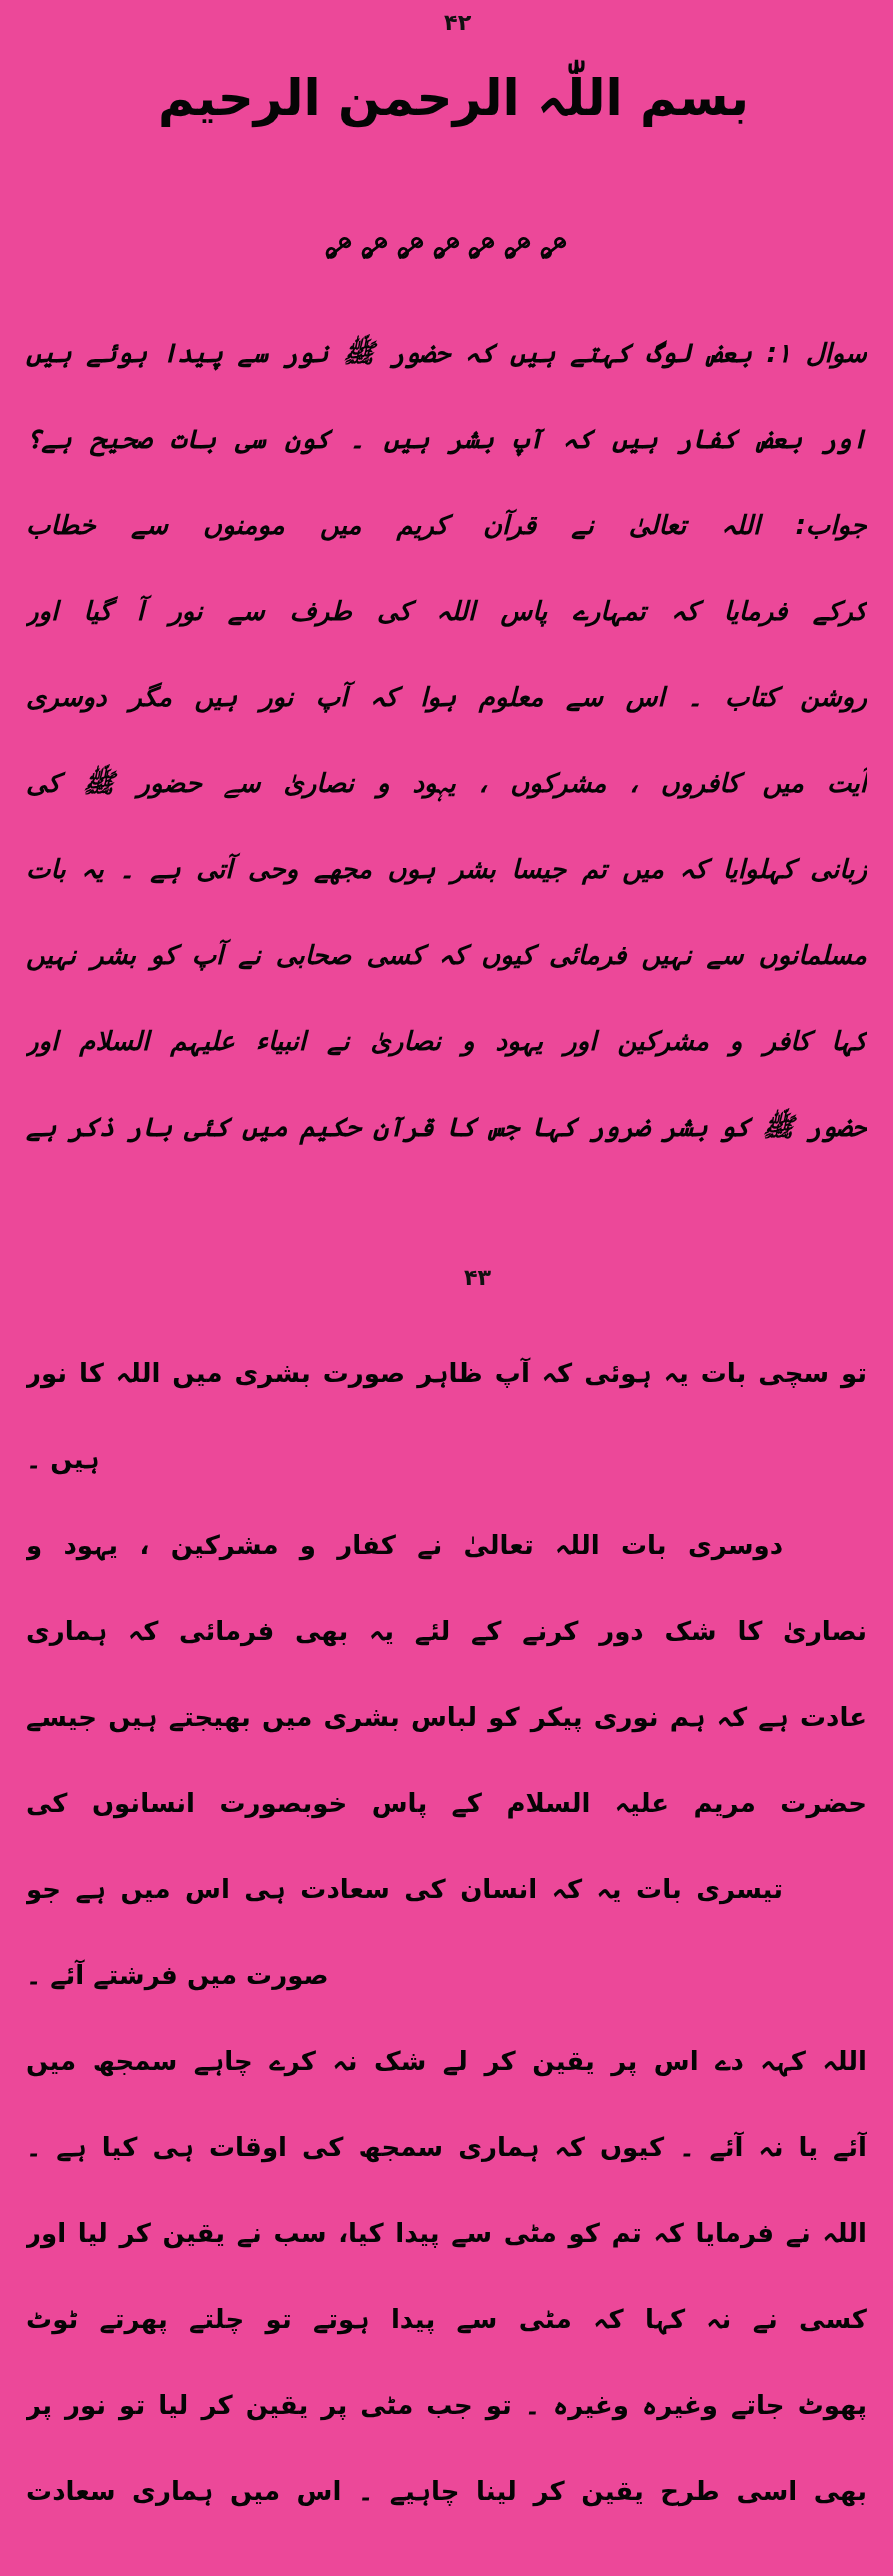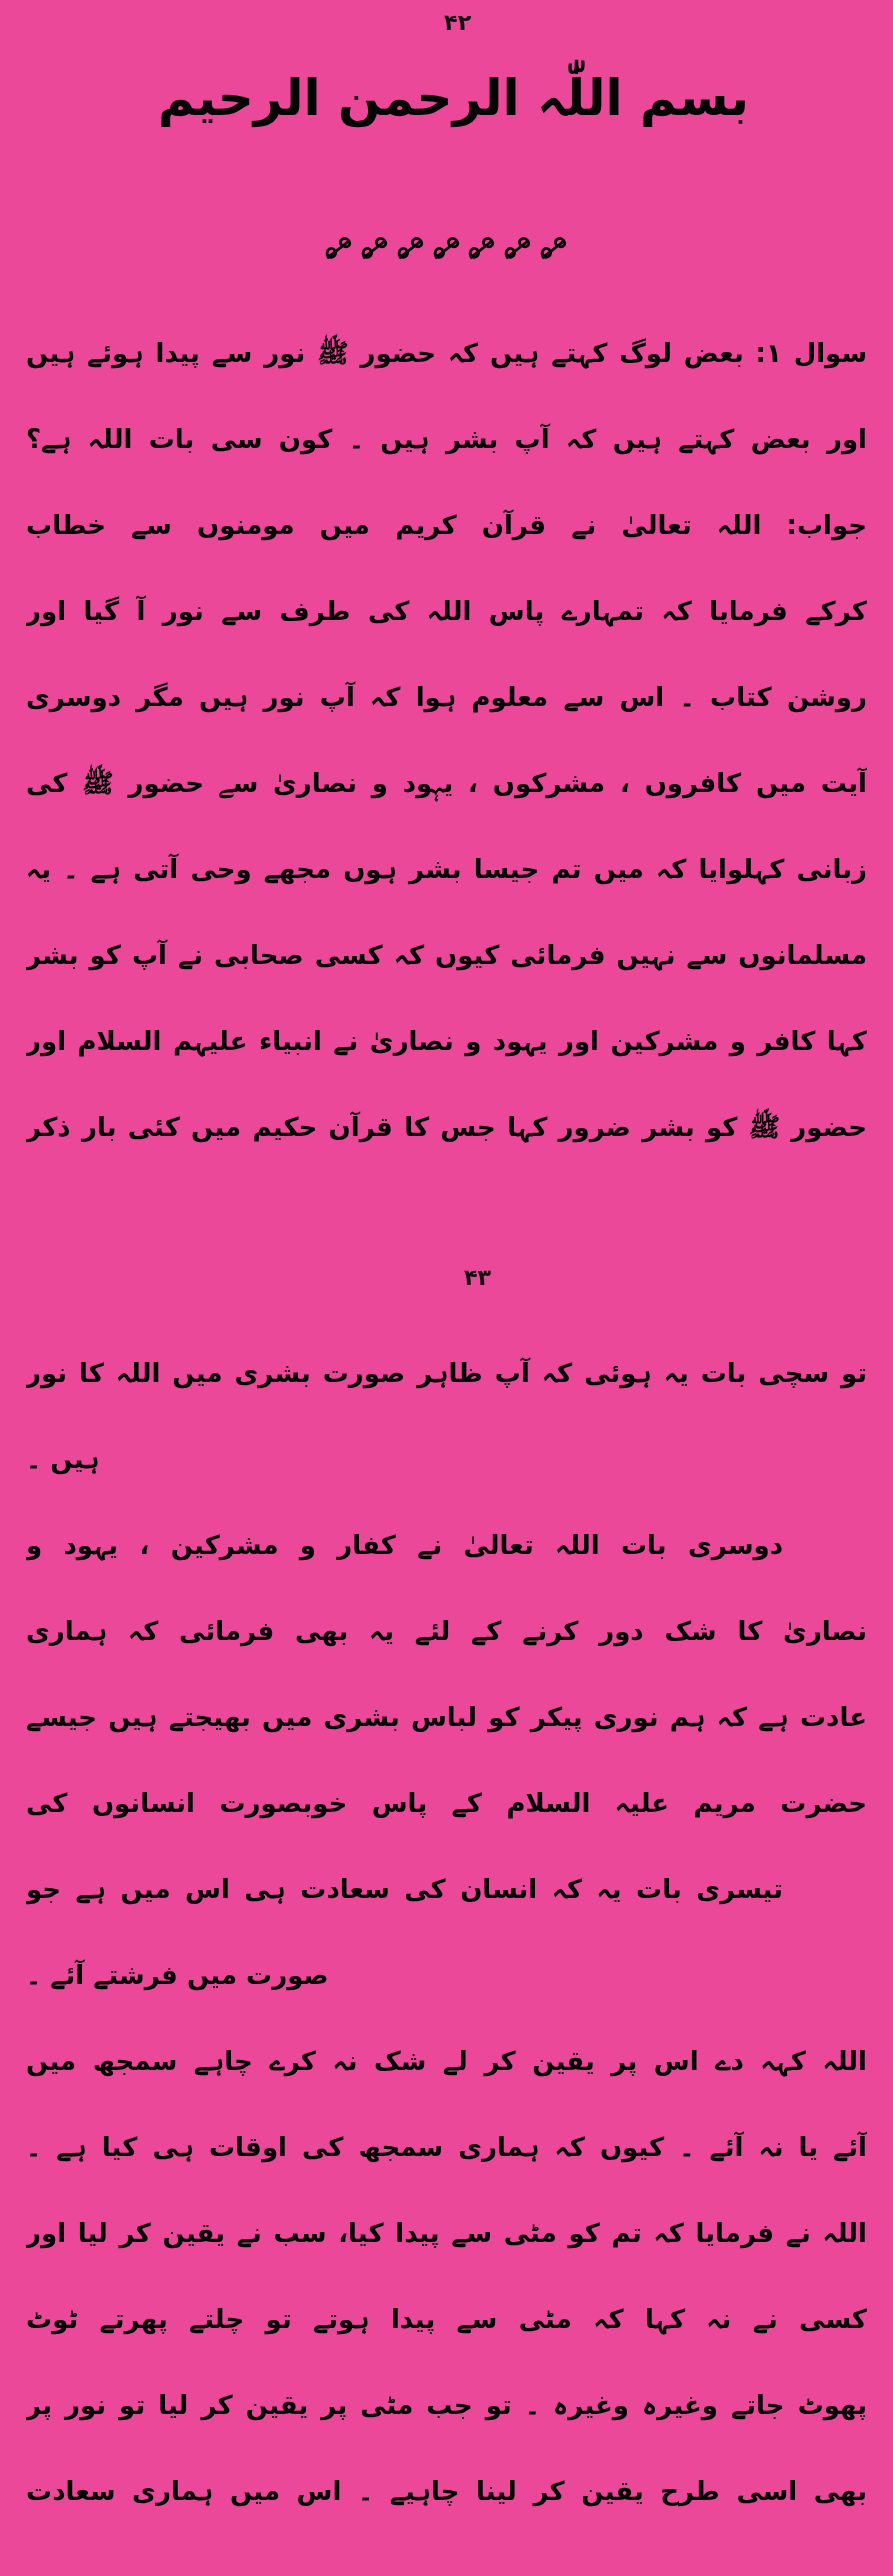--- a/index.html
+++ b/index.html
@@ -56,21 +56,21 @@
     height: 37px;
     margin: 0 1.9px;
     vertical-align: middle;
   }
   .body {
     position: absolute;
     right: 26px;
     width: 841px;
     direction: rtl;
   }
-  .body42 { top: 310px; }
+  .body42 { top: 310px; font-style: italic; }
   .body43 { top: 1330px; }
   .line {
     height: 86px;
     line-height: 86px;
     font-size: 26px;
     font-weight: 700;
     color: #050505;
     white-space: nowrap;
     overflow: hidden;
     text-align: left;
@@ -137,21 +137,21 @@
         </svg></span><span class="orn"><svg viewBox="0 0 24 24" width="32" height="37">
           <g fill="none" stroke="#050505" stroke-width="2.1" stroke-linecap="round">
             <path d="M4 18 C1 12 7 9 9 13 C11 17 5 20 4 16"></path>
             <path d="M5 17 L19 6"></path>
             <path d="M14 9 C11 5 16 2 19 5 C22 8 18 12 15 9"></path>
           </g>
         </svg></span></div>
 
   <div class="body body42" id="body42">
       <div class="line full">سوال ۱: بعض لوگ کہتے ہیں کہ حضور ﷺ نور سے پیدا ہوئے ہیں</div>
-      <div class="line full">اور بعض کہتے ہیں کہ آپ بشر ہیں ۔ کون سی بات اللہ ہے؟</div>
+      <div class="line full">اور بعض کفار ہیں کہ آپ بشر ہیں ۔ کون سی بات صحیح ہے؟</div>
       <div class="line full">جواب: اللہ تعالیٰ نے قرآن کریم میں مومنوں سے خطاب</div>
       <div class="line full">کرکے فرمایا کہ تمہارے پاس اللہ کی طرف سے نور آ گیا اور</div>
       <div class="line full">روشن کتاب ۔ اس سے معلوم ہوا کہ آپ نور ہیں مگر دوسری</div>
       <div class="line full">آیت میں کافروں ، مشرکوں ، یہود و نصاریٰ سے حضور ﷺ کی</div>
       <div class="line full">زبانی کہلوایا کہ میں تم جیسا بشر ہوں مجھے وحی آتی ہے ۔ یہ بات</div>
       <div class="line full">مسلمانوں سے نہیں فرمائی کیوں کہ کسی صحابی نے آپ کو بشر نہیں</div>
       <div class="line full">کہا کافر و مشرکین اور یہود و نصاریٰ نے انبیاء علیہم السلام اور</div>
       <div class="line full">حضور ﷺ کو بشر ضرور کہا جس کا قرآن حکیم میں کئی بار ذکر ہے</div>
     </div>
 

